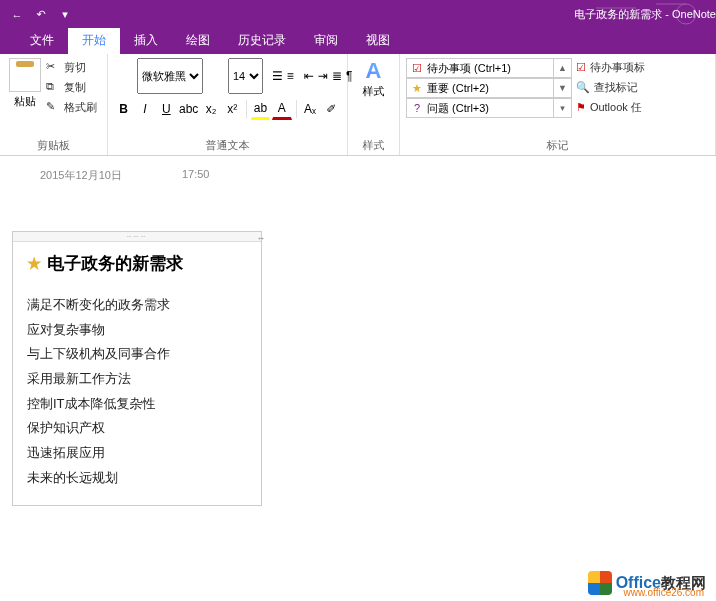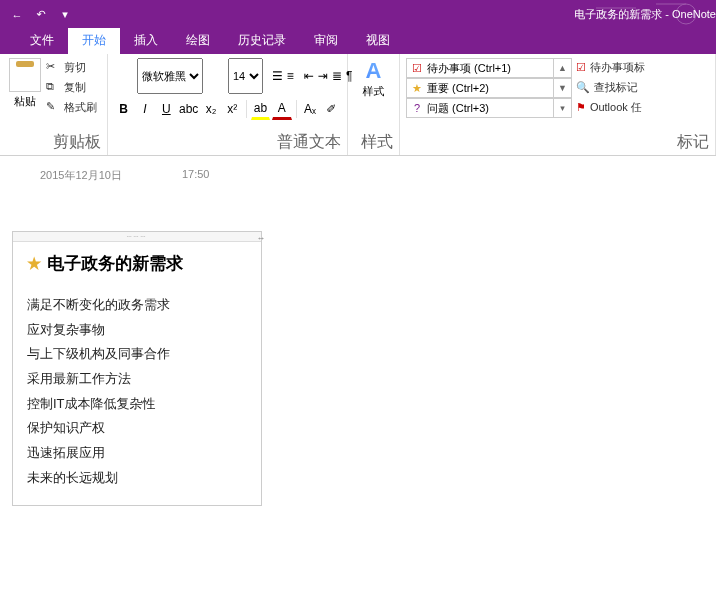--- a/index.html
+++ b/index.html
@@ -9,21 +9,21 @@
 .titlebar .qat { display: flex; gap: 6px; padding-left: 8px; align-items: center; }
 .titlebar .qat span { width: 18px; height: 18px; display: flex; align-items: center; justify-content: center; }
 .titlebar .title { flex: 1; text-align: right; }
 
 .tabs { height: 26px; background: #7c1e8e; display: flex; color: #fff; font-size: 12px; padding-left: 16px; }
 .tabs .tab { padding: 4px 14px; cursor: pointer; }
 .tabs .tab.active { background: #fff; color: #3b82f6; }
 
 .ribbon { height: 102px; background: #fff; border-bottom: 1px solid #d0d0d0; display: flex; font-size: 11px; }
 .group { border-right: 1px solid #e0e0e0; padding: 4px 6px 2px 6px; display: flex; flex-direction: column; justify-content: space-between; }
-.group-label { text-align: right; color: #666; font-size: 16px; padding-top: 2px; }
+.group-label { text-align: center; color: #666; font-size: 11px; padding-top: 2px; }
 
 .clipboard { width: 108px; }
 .clip-top { display: flex; gap: 2px; }
 .paste-big { width: 38px; text-align: center; }
 .paste-big .ico { width: 32px; height: 34px; margin: 0 auto 2px; background: linear-gradient(#fff,#fff); border: 1px solid #ccc; position: relative; }
 .paste-big .ico::before { content:""; position:absolute; top:2px; left:6px; width:18px; height:6px; background:#d4a84b; border-radius:2px; }
 .clip-small { display: flex; flex-direction: column; gap: 2px; font-size: 11px; color: #333; }
 .clip-small div { display: flex; align-items: center; gap: 4px; height: 18px; }
 .clip-small .sm-ico { width: 14px; height: 14px; display:inline-block; }
 
@@ -223,13 +223,18 @@
         <div class="note-line">与上下级机构及同事合作</div>
         <div class="note-line">采用最新工作方法</div>
         <div class="note-line">控制IT成本降低复杂性</div>
         <div class="note-line">保护知识产权</div>
         <div class="note-line">迅速拓展应用</div>
         <div class="note-line">未来的长远规划</div>
       </div>
     </div>
   </div>
 
+  <div class="watermark">
+    <span class="logo"></span>
+    <span><span class="t1">Office</span><span class="t2">教程网</span></span>
+    <span class="sub">www.office26.com</span>
+  </div>
 </div>
 
 </body></html>

